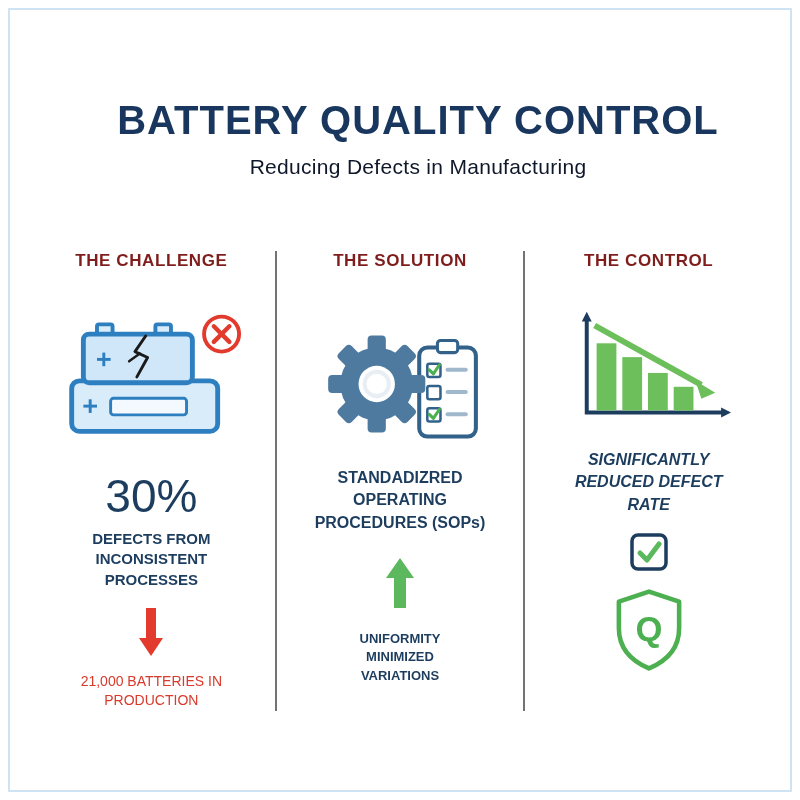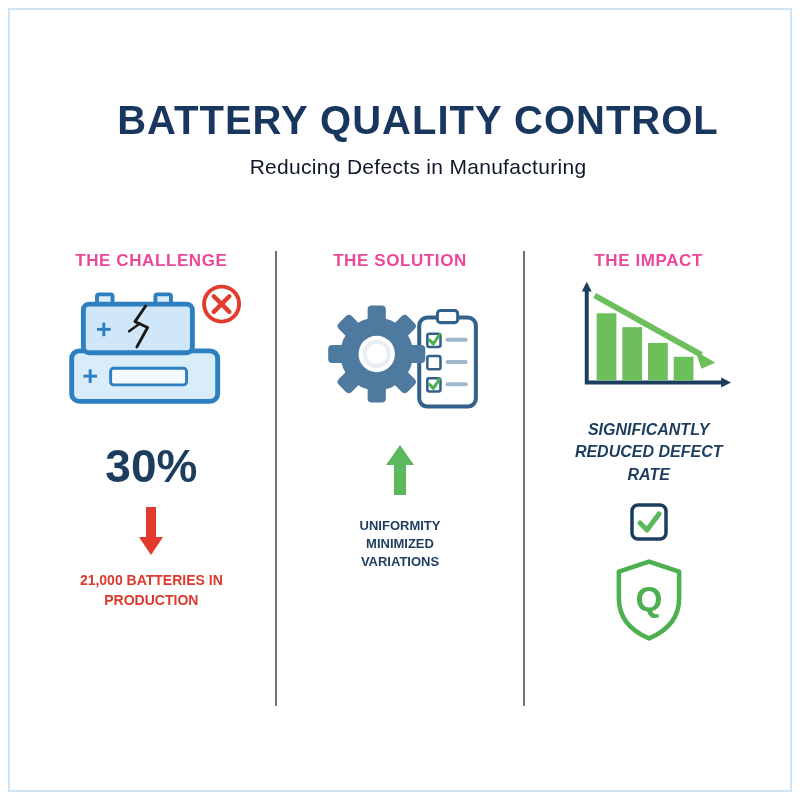--- a/index.html
+++ b/index.html
@@ -21,28 +21,28 @@
   }
   .columns{
     display:flex;margin:72px 28px 0;min-height:455px;
   }
   .col{
     flex:1;display:flex;flex-direction:column;align-items:center;
     padding:0 10px;text-align:center;
   }
   .col + .col{border-left:2px solid #737373;}
   .col-heading{
-    font-size:17px;font-weight:800;letter-spacing:.6px;color:#ec4899;text-align:center;
+    font-size:17px;font-weight:800;letter-spacing:.6px;color:#7f1d1d;margin-bottom:30px;text-align:center;
   }
-  .stat{font-size:46px;font-weight:700;color:#1d3d5f;margin-top:26px;line-height:1;}
+  .stat{font-size:46px;font-weight:400;color:#1d3d5f;margin-top:26px;line-height:1;}
   .caption{
     font-size:15px;font-weight:800;color:#1d3d5f;line-height:1.35;max-width:150px;margin-top:10px;
   }
   .red-text{
-    font-size:14px;font-weight:700;color:#d93a2b;line-height:1.4;max-width:175px;margin-top:16px;
+    font-size:14px;font-weight:400;color:#d93a2b;line-height:1.4;max-width:175px;margin-top:16px;
   }
   .sol-label{
     font-size:16px;font-weight:800;color:#1d3d5f;line-height:1.4;max-width:195px;margin-top:16px;
   }
   .uniform-label{
     font-size:13px;font-weight:800;color:#1d3d5f;line-height:1.4;max-width:120px;margin-top:22px;
   }
   .impact-label{
     font-size:16px;font-weight:800;color:#1d3d5f;line-height:1.4;max-width:160px;margin-top:20px;font-style:italic;
   }
@@ -86,20 +86,21 @@
       <path d="M88 54 L77 62" fill="none" stroke="#1a1a1a" stroke-width="2.5" stroke-linecap="round"></path>
 
       <g>
         <circle cx="172" cy="34" r="18" fill="#ffffff" stroke="#e23b2e" stroke-width="4"></circle>
         <line x1="164" y1="26" x2="180" y2="42" stroke="#e23b2e" stroke-width="4.5" stroke-linecap="round"></line>
         <line x1="180" y1="26" x2="164" y2="42" stroke="#e23b2e" stroke-width="4.5" stroke-linecap="round"></line>
       </g>
     </svg>
 
     <div class="stat">30%</div>
+    <div class="caption">DEFECTS FROM INCONSISTENT PROCESSES</div>
 
     <svg class="arrow-down" width="24" height="48" viewBox="0 0 24 48">
       <polygon points="12,48 0,30 7,30 7,0 17,0 17,30 24,30" fill="#e23b2e"></polygon>
     </svg>
 
     <div class="red-text">21,000 BATTERIES IN PRODUCTION</div>
   </div>
 
   <div class="col">
     <div class="col-heading">THE SOLUTION</div>
@@ -129,30 +130,31 @@
           <rect x="-9" y="-48" width="18" height="20" rx="4" transform="rotate(225)"></rect>
           <rect x="-9" y="-48" width="18" height="20" rx="4" transform="rotate(270)"></rect>
           <rect x="-9" y="-48" width="18" height="20" rx="4" transform="rotate(315)"></rect>
         </g>
         <circle r="36" fill="#4f7aa0"></circle>
         <circle r="18" fill="#ffffff"></circle>
         <circle r="12" fill="none" stroke="#e8eef4" stroke-width="4"></circle>
       </g>
     </svg>
 
+    <div class="sol-label">STANDADIZRED OPERATING PROCEDURES (SOPs)</div>
 
     <svg class="arrow-up" width="28" height="50" viewBox="0 0 28 50">
       <polygon points="14,0 28,20 20,20 20,50 8,50 8,20 0,20" fill="#5cb85c"></polygon>
     </svg>
 
     <div class="uniform-label">UNIFORMITY MINIMIZED VARIATIONS</div>
   </div>
 
   <div class="col">
-    <div class="col-heading">THE IMPACT</div>
+    <div class="col-heading">THE CONTROL</div>
 
     <svg class="icon-block" style="margin-top:8px" width="168" height="120" viewBox="0 0 170 120">
       <path d="M22 8 L22 104 L162 104" fill="none" stroke="#1d3d5f" stroke-width="4"></path>
       <polygon points="17,12 22,2 27,12" fill="#1d3d5f"></polygon>
       <polygon points="158,99 168,104 158,109" fill="#1d3d5f"></polygon>
       <rect x="32" y="34" width="20" height="68" fill="#6cbf5a"></rect>
       <rect x="58" y="48" width="20" height="54" fill="#6cbf5a"></rect>
       <rect x="84" y="64" width="20" height="38" fill="#6cbf5a"></rect>
       <rect x="110" y="78" width="20" height="24" fill="#6cbf5a"></rect>
       <line x1="30" y1="16" x2="138" y2="76" stroke="#6cbf5a" stroke-width="6"></line>

